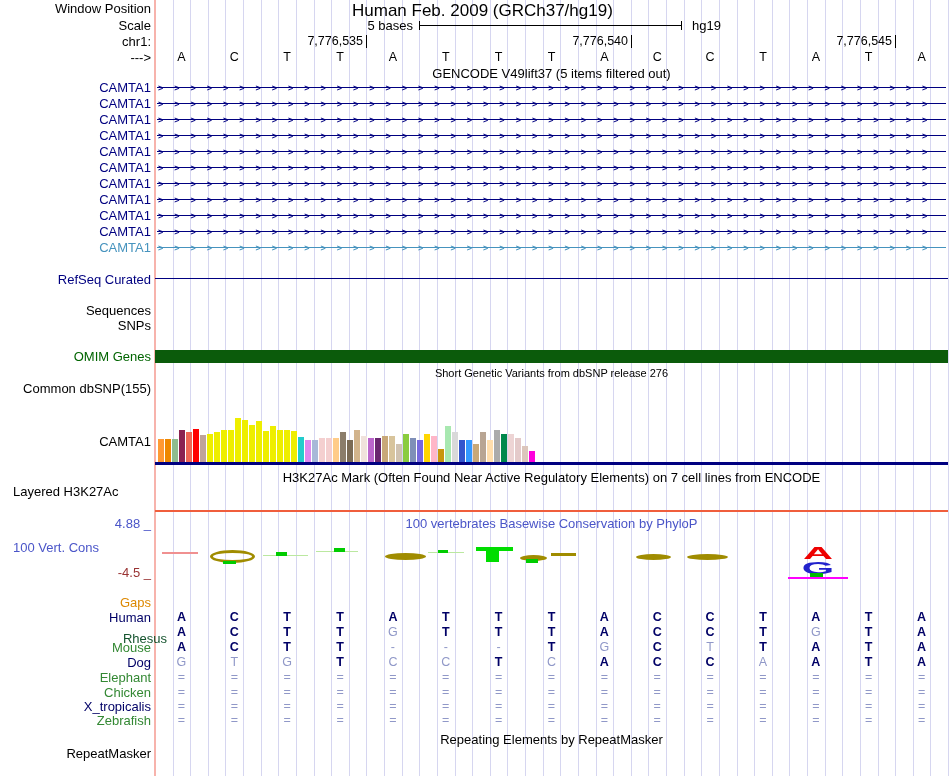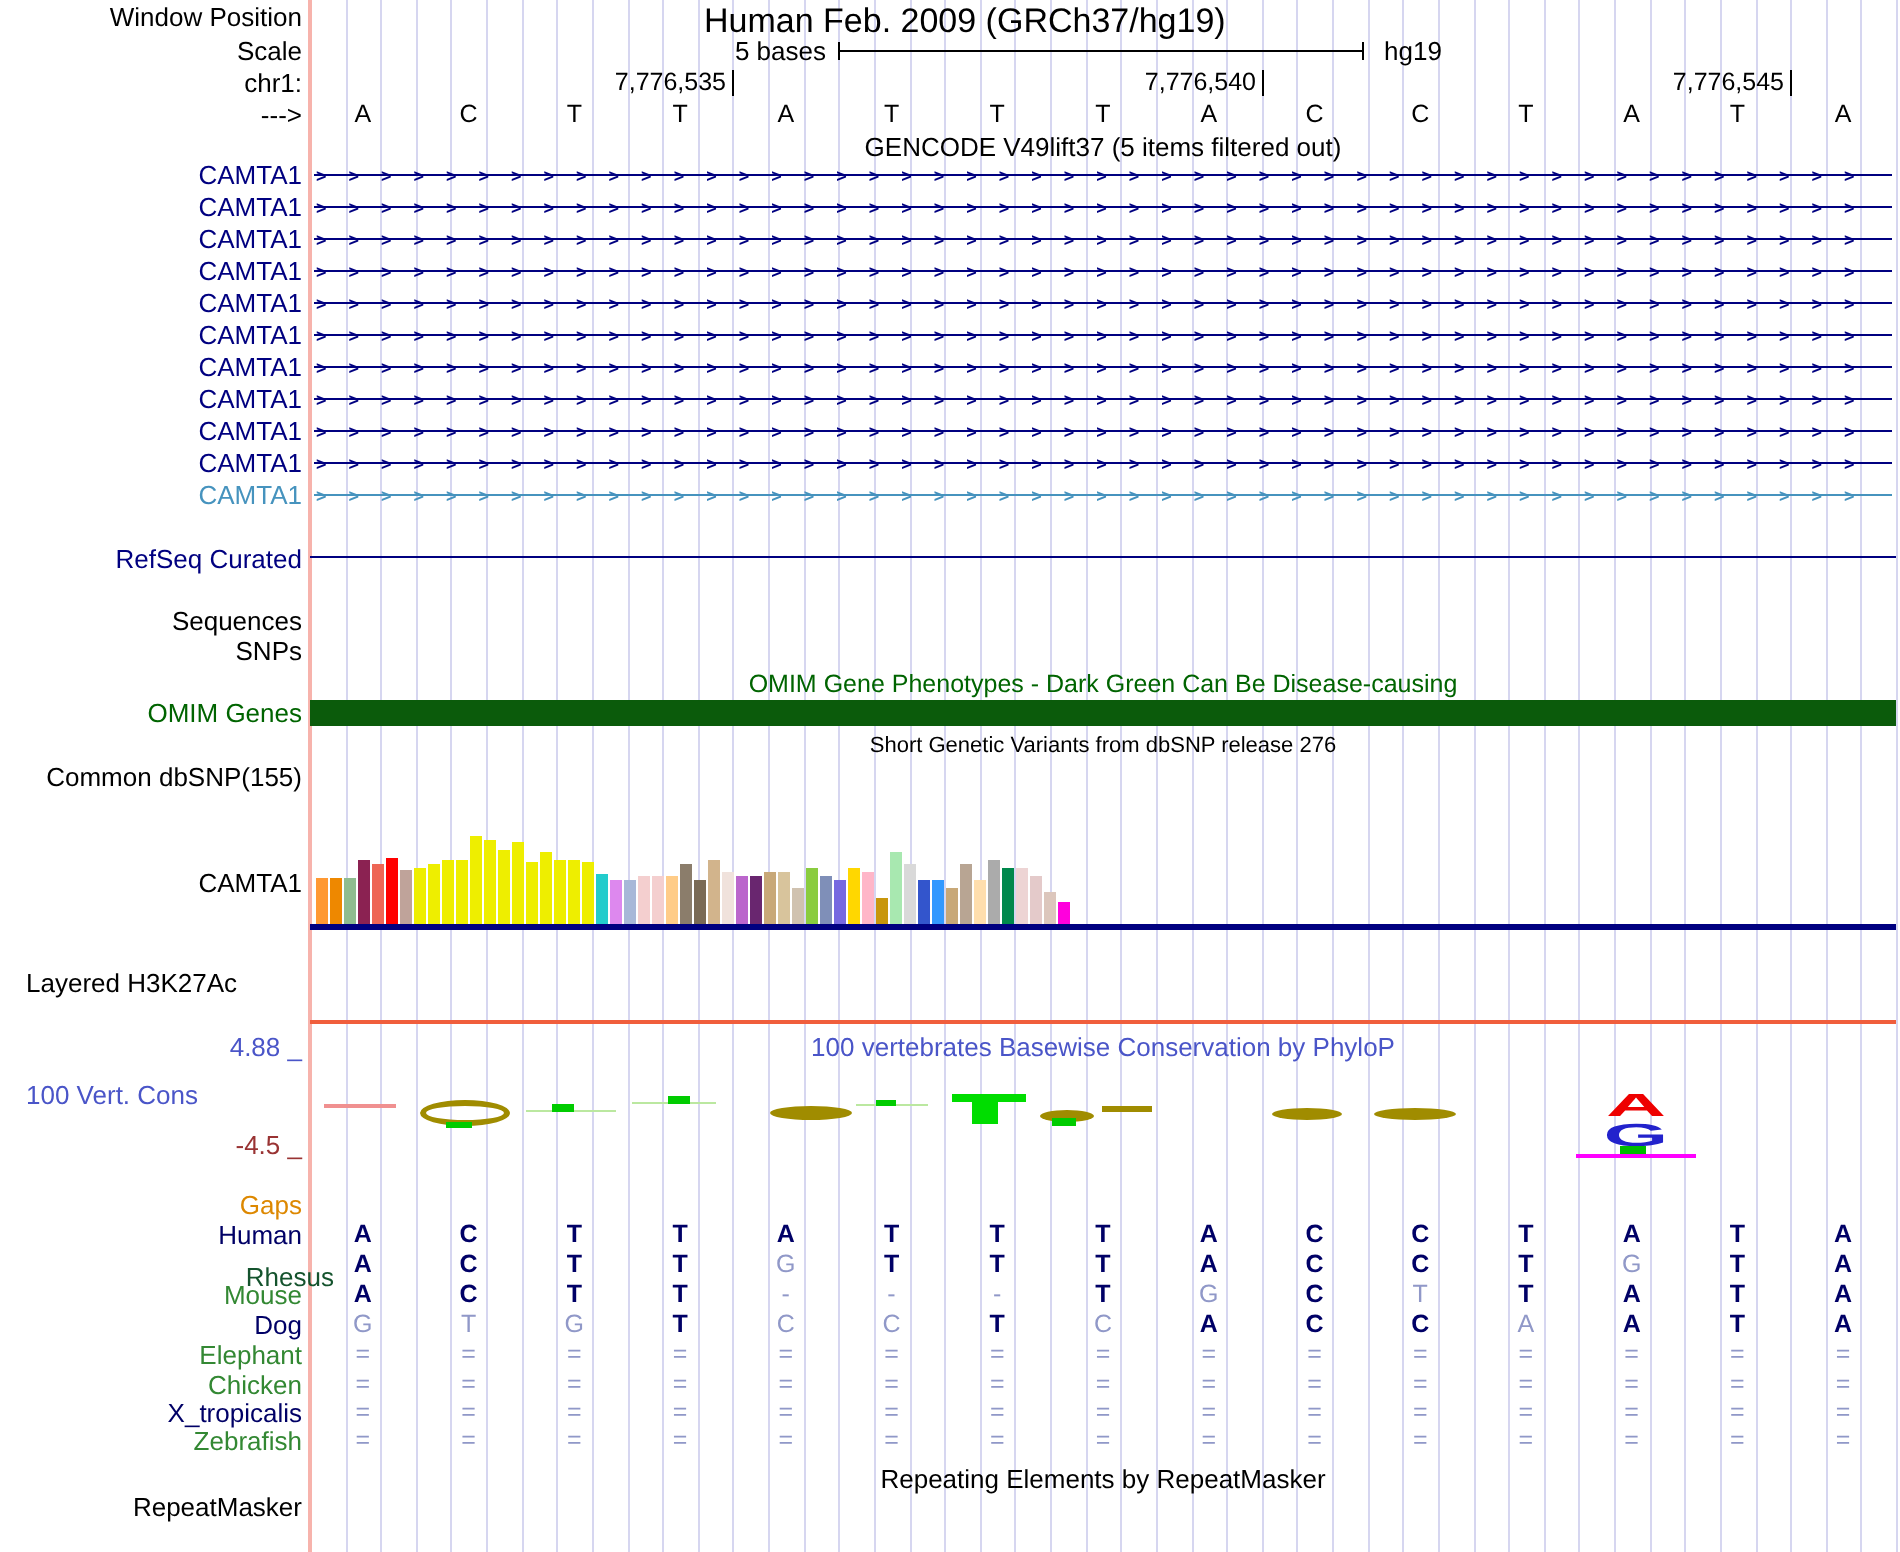--- a/index.html
+++ b/index.html
@@ -170,21 +170,20 @@
         <div class="genearrows" style="color: rgb(70, 147, 190);">&gt;&gt;&gt;&gt;&gt;&gt;&gt;&gt;&gt;&gt;&gt;&gt;&gt;&gt;&gt;&gt;&gt;&gt;&gt;&gt;&gt;&gt;&gt;&gt;&gt;&gt;&gt;&gt;&gt;&gt;&gt;&gt;&gt;&gt;&gt;&gt;&gt;&gt;&gt;&gt;&gt;&gt;&gt;&gt;&gt;&gt;&gt;&gt;</div>
       </div>
     </div>
 
   <div class="lbl navy" style="top:272px">RefSeq Curated</div>
   <div class="hline" style="left:155px;top:278px;width:793px;height:1px;background:#000080"></div>
 
   <div class="lbl" style="top:303px">Sequences</div>
   <div class="lbl" style="top:318px">SNPs</div>
 
-  <div class="title-c dkgreen" style="top:335px;font-size:12.5px">OMIM Gene Phenotypes - Dark Green Can Be Disease-causing</div>
   <div class="lbl dkgreen" style="top:349px">OMIM Genes</div>
   <div class="hline" style="left:155px;top:350px;width:793px;height:13px;background:#0B5B0B"></div>
 
   <div class="title-c title-sm" style="top:367px">Short Genetic Variants from dbSNP release 276</div>
   <div class="lbl" style="top:381px">Common dbSNP(155)</div>
 
   <div class="lbl" style="top:434px">CAMTA1</div>
   <div id="gtexbars">
       <div class="bar" style="left: 158px; top: 439px; height: 23px; background: rgb(255, 153, 51);"></div>
       <div class="bar" style="left: 165px; top: 439px; height: 23px; background: rgb(238, 136, 0);"></div>
@@ -236,20 +235,21 @@
       <div class="bar" style="left: 487px; top: 440px; height: 22px; background: rgb(255, 222, 173);"></div>
       <div class="bar" style="left: 494px; top: 430px; height: 32px; background: rgb(171, 171, 171);"></div>
       <div class="bar" style="left: 501px; top: 434px; height: 28px; background: rgb(0, 136, 76);"></div>
       <div class="bar" style="left: 508px; top: 434px; height: 28px; background: rgb(237, 212, 212);"></div>
       <div class="bar" style="left: 515px; top: 438px; height: 24px; background: rgb(228, 202, 202);"></div>
       <div class="bar" style="left: 522px; top: 446px; height: 16px; background: rgb(220, 198, 188);"></div>
       <div class="bar" style="left: 529px; top: 451px; height: 11px; background: rgb(255, 0, 221);"></div>
     </div>
   <div class="hline" style="left:155px;top:462px;width:793px;height:3px;background:#000080"></div>
 
+  <div class="title-c" style="top:470px">H3K27Ac Mark (Often Found Near Active Regulatory Elements) on 7 cell lines from ENCODE</div>
   <div class="lbl-l" style="top:484px">Layered H3K27Ac</div>
   <div class="hline" style="left:155px;top:510px;width:793px;height:2px;background:#F05E3C"></div>
 
   <div class="lbl consblue" style="top:516px">4.88 _</div>
   <div class="title-c consblue" style="top:516px">100 vertebrates Basewise Conservation by PhyloP</div>
   <div class="lbl-l consblue" style="top:540px">100 Vert. Cons</div>
   <div class="lbl consred" style="top:565px">-4.5 _</div>
   <div id="consmarks">
       <div class="abs" style="left: 162px; top: 552px; width: 36px; height: 2px; background: rgb(240, 144, 144);"></div>
       <div class="abs" style="left: 210px; top: 550px; width: 45px; height: 13px; border: 3px solid rgb(160, 140, 0); border-radius: 50%; box-sizing: border-box;"></div>

